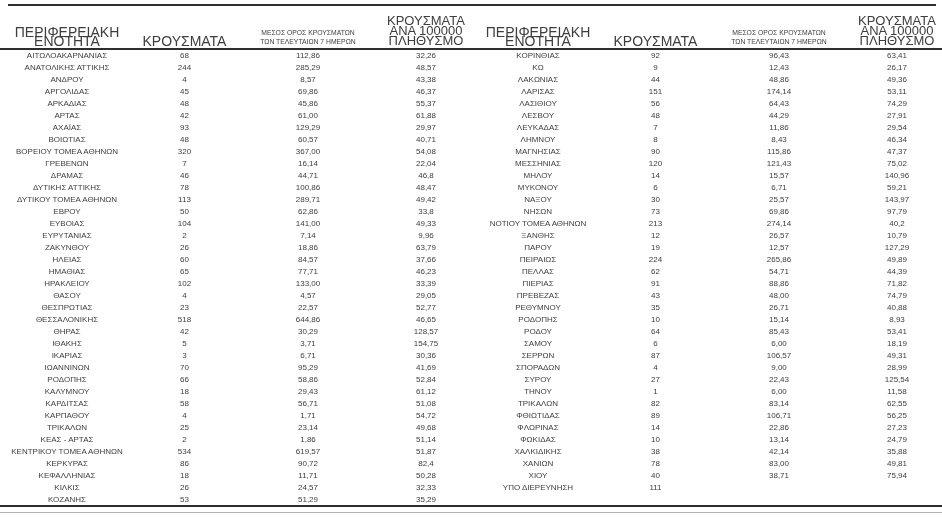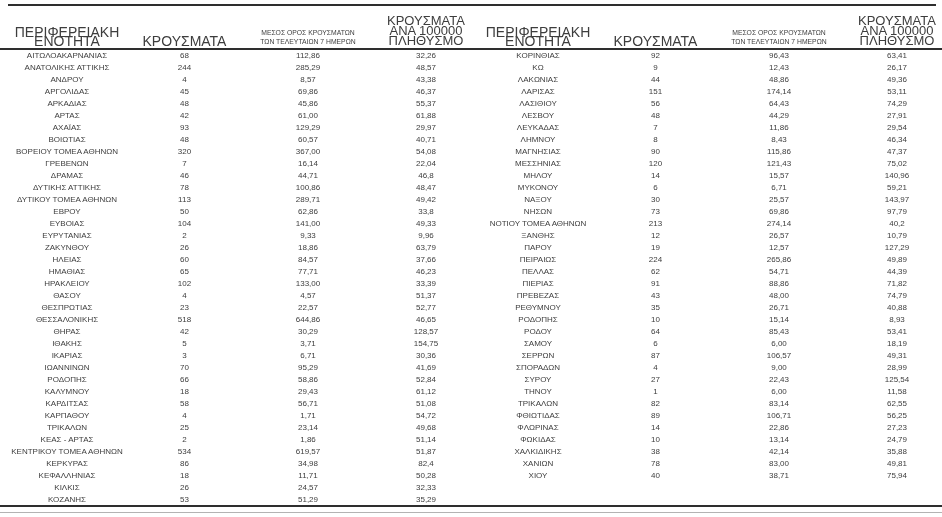--- a/index.html
+++ b/index.html
@@ -200,21 +200,21 @@
           </tr>
           <tr>
             <td>ΕΥΒΟΙΑΣ</td>
             <td>104</td>
             <td>141,00</td>
             <td>49,33</td>
           </tr>
           <tr>
             <td>ΕΥΡΥΤΑΝΙΑΣ</td>
             <td>2</td>
-            <td>9,33</td>
+            <td>7,14</td>
             <td>9,96</td>
           </tr>
           <tr>
             <td>ΖΑΚΥΝΘΟΥ</td>
             <td>26</td>
             <td>18,86</td>
             <td>63,79</td>
           </tr>
           <tr>
             <td>ΗΛΕΙΑΣ</td>
@@ -231,21 +231,21 @@
           <tr>
             <td>ΗΡΑΚΛΕΙΟΥ</td>
             <td>102</td>
             <td>133,00</td>
             <td>33,39</td>
           </tr>
           <tr>
             <td>ΘΑΣΟΥ</td>
             <td>4</td>
             <td>4,57</td>
-            <td>51,37</td>
+            <td>29,05</td>
           </tr>
           <tr>
             <td>ΘΕΣΠΡΩΤΙΑΣ</td>
             <td>23</td>
             <td>22,57</td>
             <td>52,77</td>
           </tr>
           <tr>
             <td>ΘΕΣΣΑΛΟΝΙΚΗΣ</td>
             <td>518</td>
@@ -314,21 +314,21 @@
           </tr>
           <tr>
             <td>ΚΕΝΤΡΙΚΟΥ ΤΟΜΕΑ ΑΘΗΝΩΝ</td>
             <td>534</td>
             <td>619,57</td>
             <td>51,87</td>
           </tr>
           <tr>
             <td>ΚΕΡΚΥΡΑΣ</td>
             <td>86</td>
-            <td>34,98</td>
+            <td>90,72</td>
             <td>82,4</td>
           </tr>
           <tr>
             <td>ΚΕΦΑΛΛΗΝΙΑΣ</td>
             <td>18</td>
             <td>11,71</td>
             <td>50,28</td>
           </tr>
           <tr>
             <td>ΚΙΛΚΙΣ</td>
@@ -576,20 +576,26 @@
             <td>78</td>
             <td>83,00</td>
             <td>49,81</td>
           </tr>
           <tr>
             <td>ΧΙΟΥ</td>
             <td>40</td>
             <td>38,71</td>
             <td>75,94</td>
           </tr>
+          <tr>
+            <td>ΥΠΟ ΔΙΕΡΕΥΝΗΣΗ</td>
+            <td>111</td>
+            <td></td>
+            <td></td>
+          </tr>
         </tbody>
     </table>
 
   </div>
 
   <div class="bottom-rule"></div>
   <div class="bottom-rule-light"></div>
 
 </div>
 

